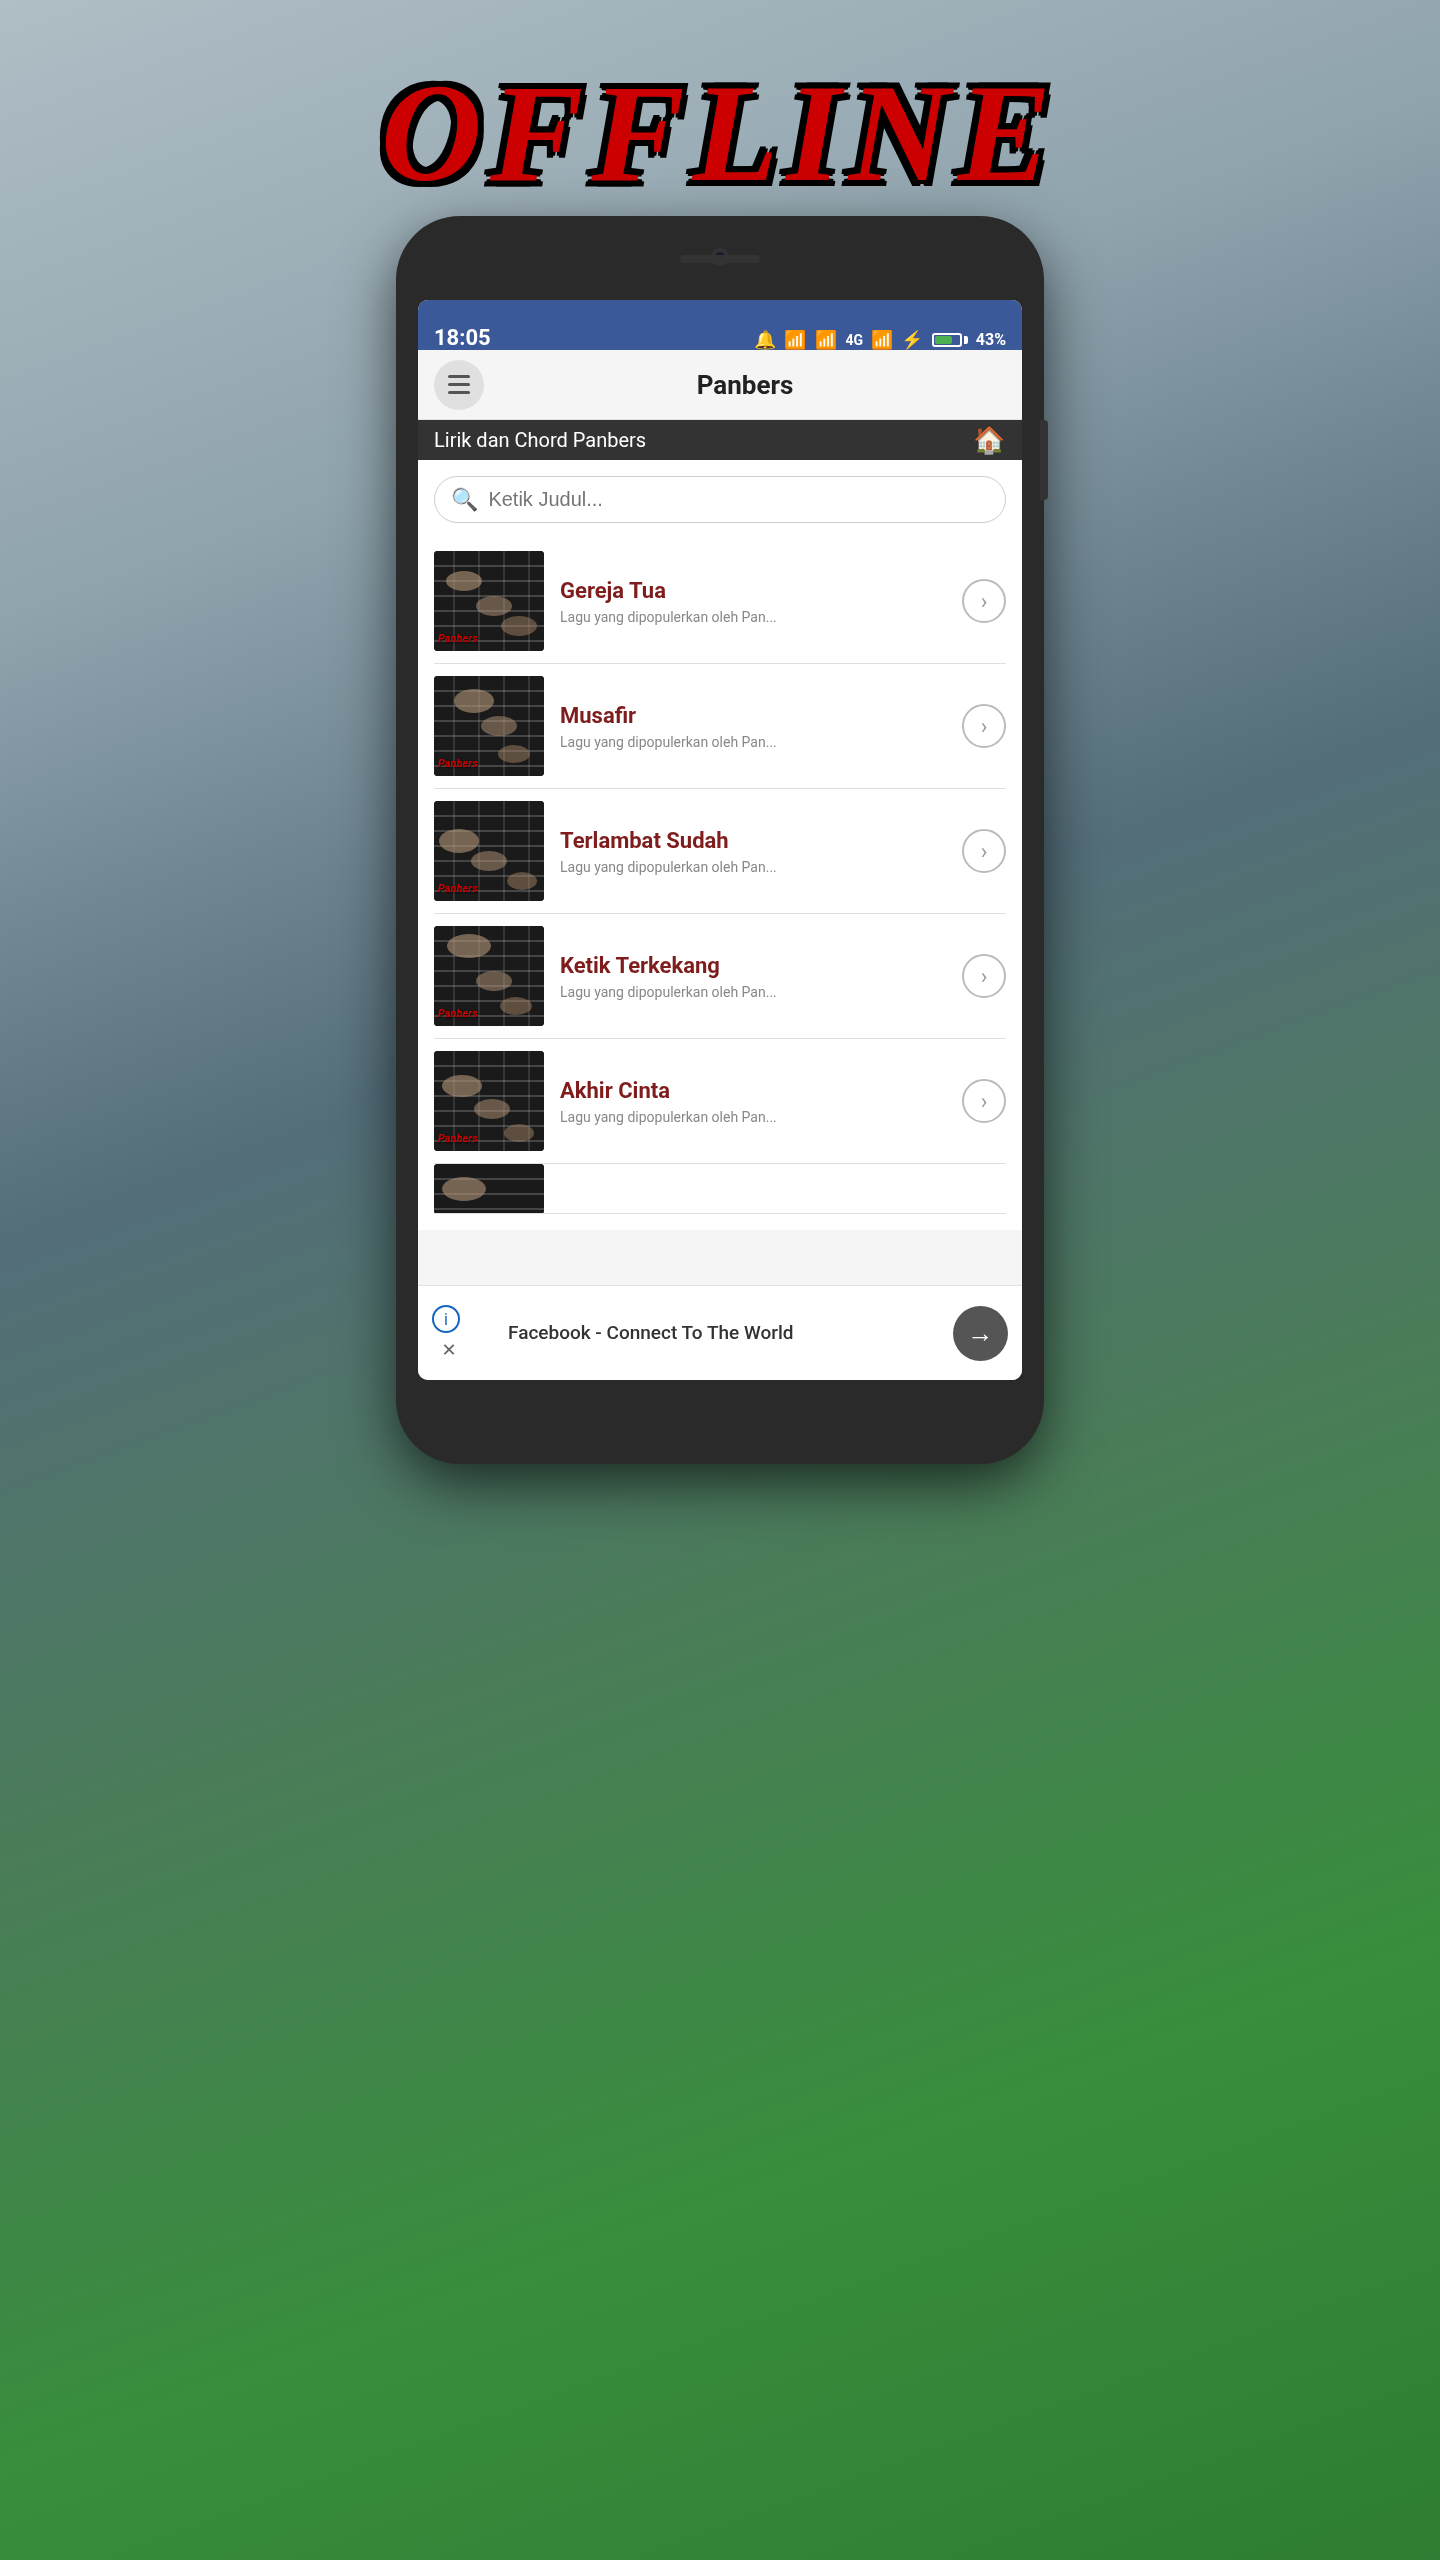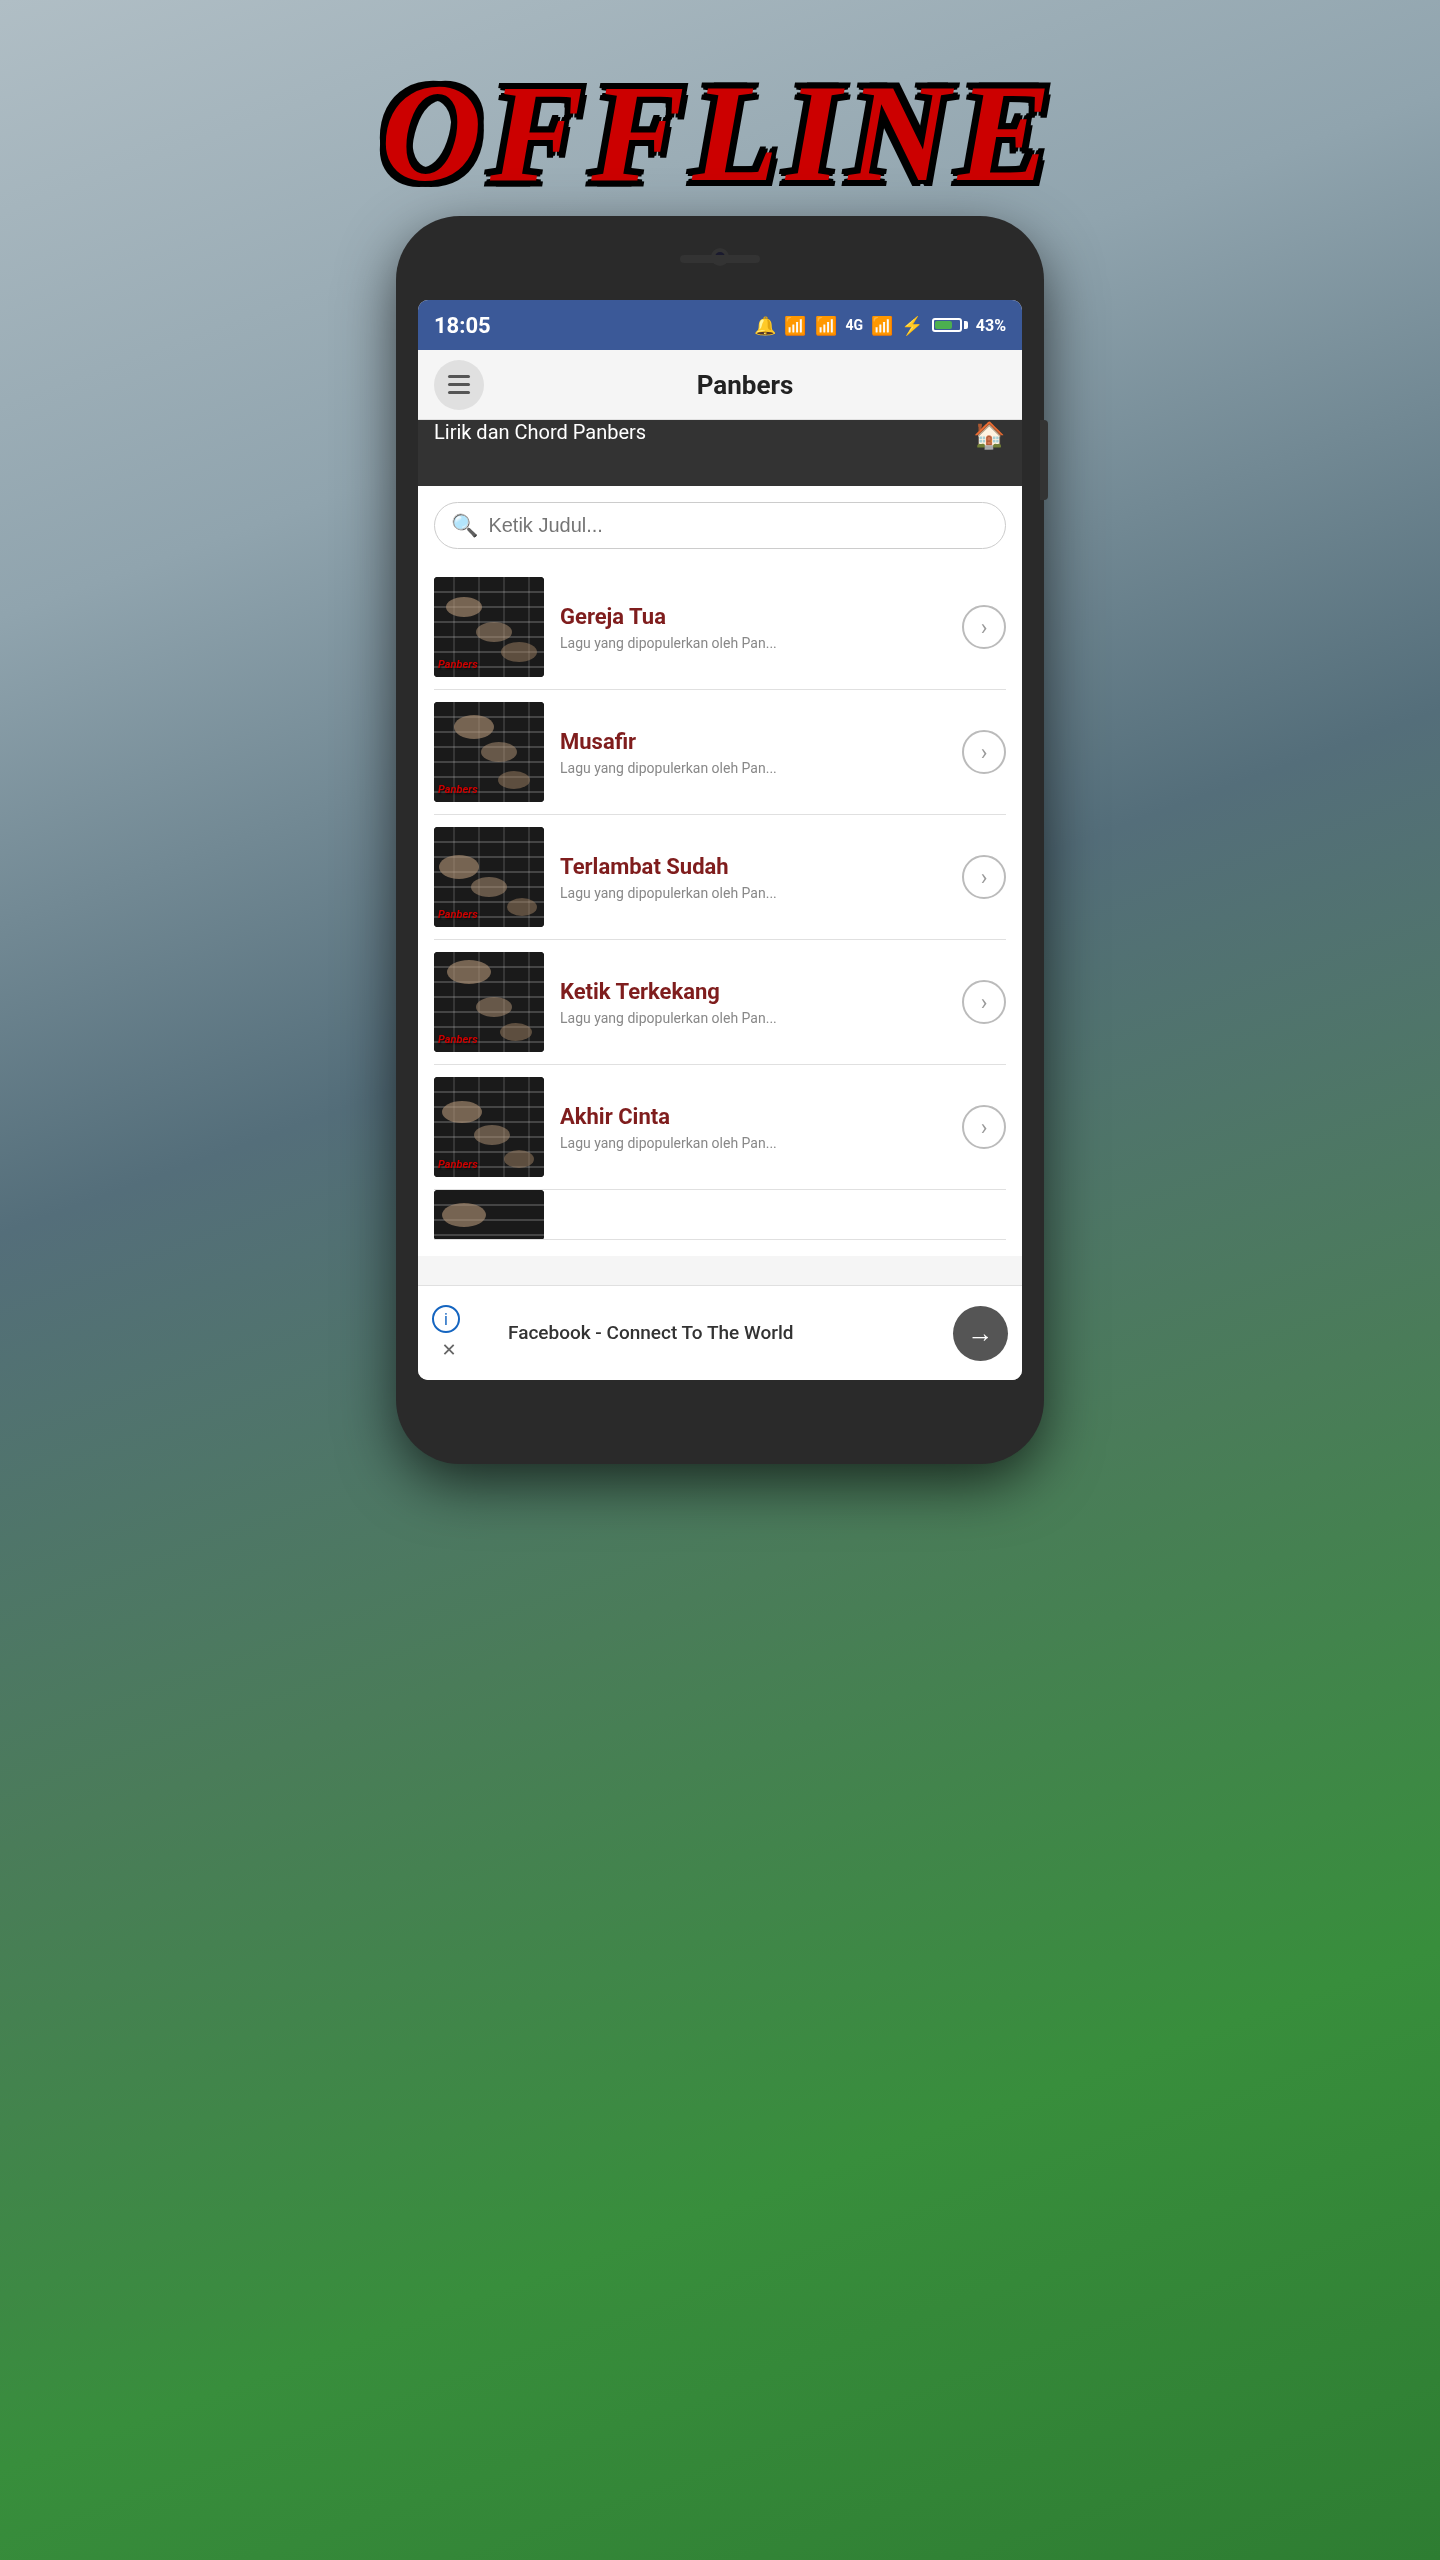--- a/index.html
+++ b/index.html
@@ -122,21 +122,21 @@
       height: 80px;
       background: #333;
       border-radius: 0 4px 4px 0;
     }
 
     
     .status-bar {
       background: #3b5998;
       height: 50px;
       display: flex;
-      align-items: center;
+      align-items: flex-end;
       padding: 0 16px;
       color: white;
       font-size: 22px;
       font-weight: bold;
     }
 
     .status-bar-time {
       flex: 0 0 auto;
       font-size: 22px;
     }
@@ -187,23 +187,23 @@
       flex: 1;
       text-align: center;
       font-size: 26px;
       font-weight: bold;
       color: #222;
     }
 
     
     .sub-bar {
       background: #333;
-      height: 66px;
-      display: flex;
-      align-items: flex-start;
+      height: 40px;
+      display: flex;
+      align-items: center;
       padding: 0 16px;
     }
 
     .sub-bar-text {
       color: white;
       font-size: 20px;
       flex: 1;
     }
 
     .home-icon {

